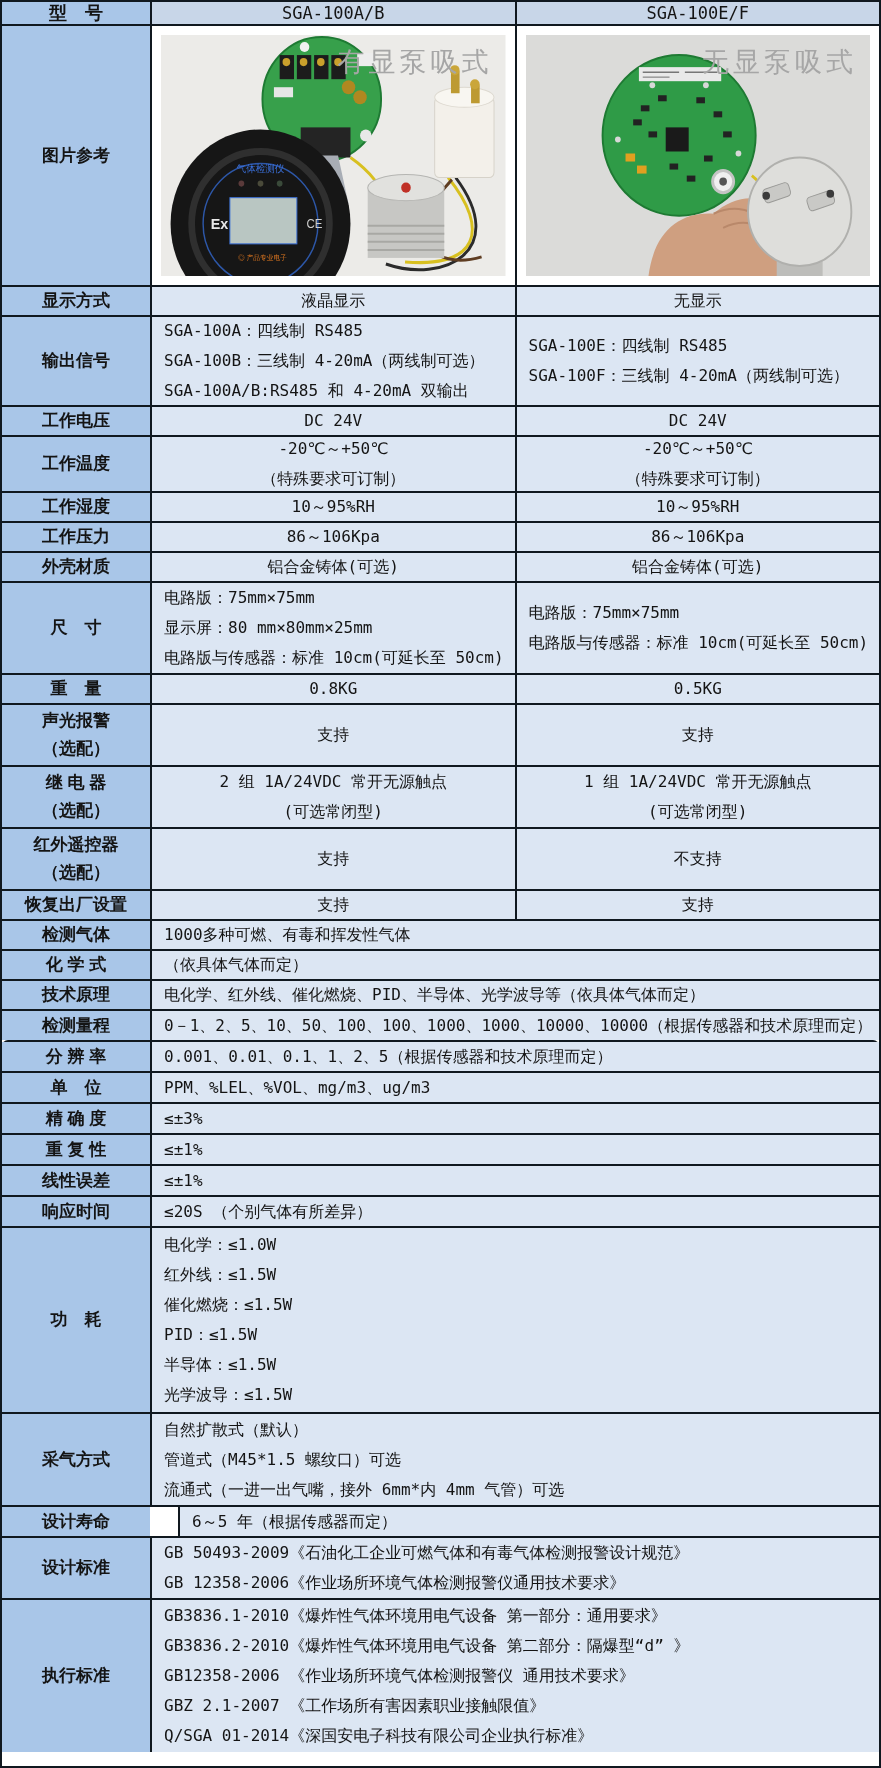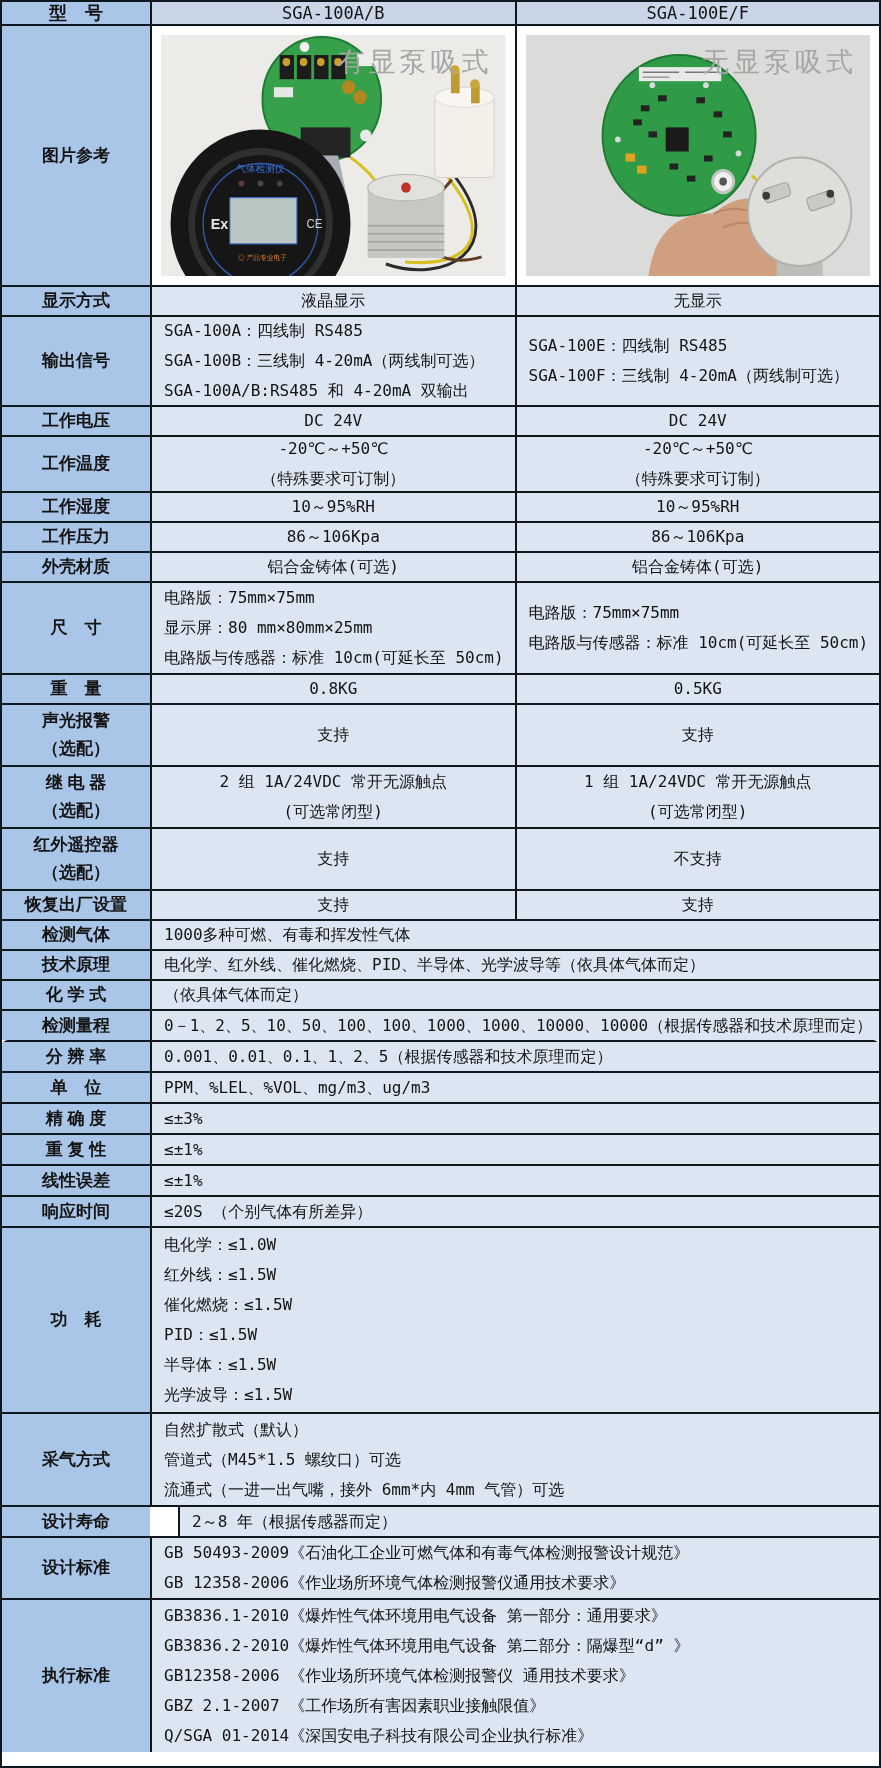--- a/index.html
+++ b/index.html
@@ -322,32 +322,32 @@
       <div class="row" style="height: 30px;">
         <div class="cell label">
           <div class="line">检测气体</div>
         </div>
         <div class="cell val aleft merged">
           <div class="line">1000多种可燃、有毒和挥发性气体</div>
         </div>
       </div>
       <div class="row" style="height: 30px;">
         <div class="cell label">
+          <div class="line">化 学 式</div>
+        </div>
+        <div class="cell val aleft merged">
+          <div class="line">（依具体气体而定）</div>
+        </div>
+      </div>
+      <div class="row" style="height: 30px;">
+        <div class="cell label">
           <div class="line">技术原理</div>
         </div>
         <div class="cell val aleft merged">
           <div class="line">电化学、红外线、催化燃烧、PID、半导体、光学波导等（依具体气体而定）</div>
-        </div>
-      </div>
-      <div class="row" style="height: 30px;">
-        <div class="cell label">
-          <div class="line">化 学 式</div>
-        </div>
-        <div class="cell val aleft merged">
-          <div class="line">（依具体气体而定）</div>
         </div>
       </div>
       <div class="row" style="height: 31px;">
         <div class="cell label">
           <div class="line">检测量程</div>
         </div>
         <div class="cell val aleft merged">
           <div class="line">0－1、2、5、10、50、100、100、1000、1000、10000、10000（根据传感器和技术原理而定）</div>
         </div>
       </div>
@@ -420,21 +420,21 @@
           <div class="line">自然扩散式（默认）</div>
           <div class="line">管道式（M45*1.5 螺纹口）可选</div>
           <div class="line">流通式（一进一出气嘴，接外 6mm*内 4mm 气管）可选</div>
         </div>
       </div>
       <div class="row" style="height: 31px; gap: 28px;">
         <div class="cell label">
           <div class="line">设计寿命</div>
         </div>
         <div class="cell val aleft merged">
-          <div class="line">2～8 年（根据传感器而定）</div>
+          <div class="line">6～5 年（根据传感器而定）</div>
         </div>
       </div>
       <div class="row" style="height: 62px;">
         <div class="cell label">
           <div class="line">设计标准</div>
         </div>
         <div class="cell val aleft merged">
           <div class="line">GB 50493-2009《石油化工企业可燃气体和有毒气体检测报警设计规范》</div>
           <div class="line">GB 12358-2006《作业场所环境气体检测报警仪通用技术要求》</div>
         </div>

